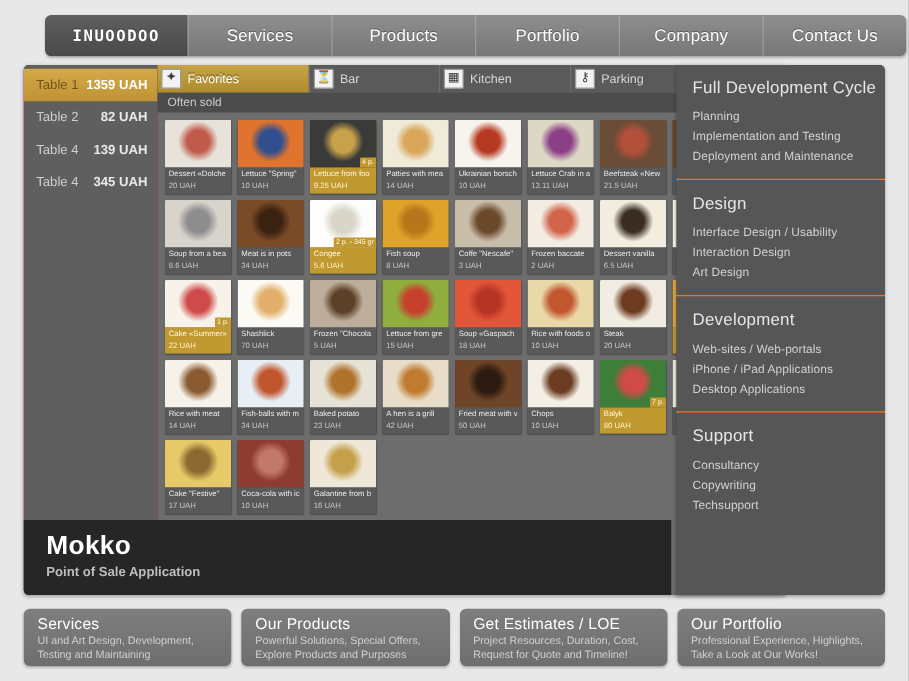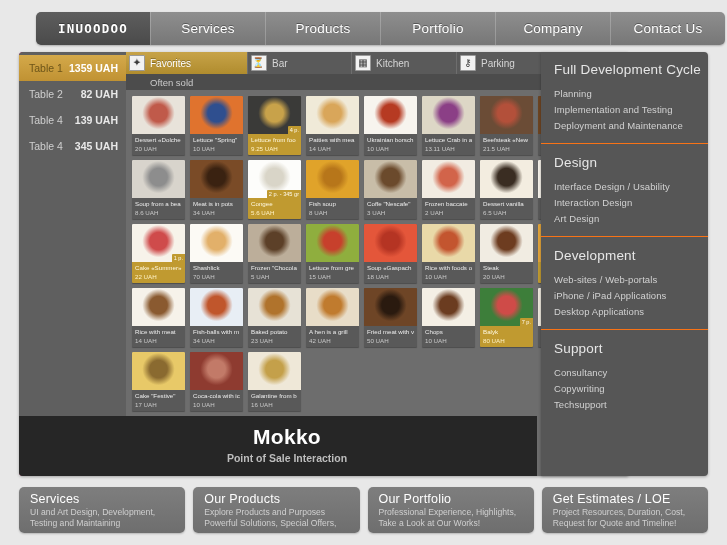--- a/index.html
+++ b/index.html
@@ -128,21 +128,21 @@
   .cat-tab.bar { flex: 0 0 104px; }
   .cat-tab.kitchen { flex: 0 0 105px; }
   .cat-tab.parking { flex: 1; border-right: none; }
 
   .subbar {
     height: 16px;
     background: #4c4c4c;
     color: #cbcbcb;
     font-size: 9.5px;
     display: flex; align-items: center;
-    padding-left: 24px;
+    padding-left: 8px;
   }
 
   
   .grid {
     padding: 6px 5px 4px 6px;
     display: flex; flex-wrap: wrap;
     gap: 5px 5px;
   }
   .tile {
     width: 53px; height: 59px;
@@ -187,21 +187,20 @@
     border-radius: 1px 0 0 0;
   }
 
   
   .app-caption {
     position: absolute; left: 19px; top: 416px;
     width: 518px; height: 60px;
     background: #262626;
     padding: 9px 0 0 18px;
     border-radius: 0 0 0 4px;
-    text-align: center;
   }
   .app-caption h1 {
     color: #ffffff;
     font-size: 21px;
     font-weight: bold;
     letter-spacing: .3px;
     line-height: 23px;
   }
   .app-caption p {
     color: #bdbdbd;
@@ -576,21 +575,21 @@
             <div class="pprice">16 UAH</div>
           </div>
         </div>
       </div>
 
   </div>
 </div>
 
 <div class="app-caption">
   <h1>Mokko</h1>
-  <p>Point of Sale Interaction</p>
+  <p>Point of Sale Application</p>
 </div>
 
 <div class="sidebar" id="sidebar">
     <div class="side-group">
       <div class="side-title">Full Development Cycle</div>
       <div class="side-link">Planning</div>
       <div class="side-link">Implementation and Testing</div>
       <div class="side-link">Deployment and Maintenance</div>
     </div>
     <div class="side-group">
@@ -614,26 +613,26 @@
   </div>
 
 <div class="footer">
   <div class="fcard">
     <div class="ftitle">Services</div>
     <div class="fline">UI and Art Design, Development,</div>
     <div class="fline">Testing and Maintaining</div>
   </div>
   <div class="fcard">
     <div class="ftitle">Our Products</div>
+    <div class="fline">Powerful Solutions, Special Offers,</div>
     <div class="fline">Explore Products and Purposes</div>
-    <div class="fline">Powerful Solutions, Special Offers,</div>
+  </div>
+  <div class="fcard">
+    <div class="ftitle">Get Estimates / LOE</div>
+    <div class="fline">Project Resources, Duration, Cost,</div>
+    <div class="fline">Request for Quote and Timeline!</div>
   </div>
   <div class="fcard">
     <div class="ftitle">Our Portfolio</div>
     <div class="fline">Professional Experience, Highlights,</div>
     <div class="fline">Take a Look at Our Works!</div>
   </div>
-  <div class="fcard">
-    <div class="ftitle">Get Estimates / LOE</div>
-    <div class="fline">Project Resources, Duration, Cost,</div>
-    <div class="fline">Request for Quote and Timeline!</div>
-  </div>
 </div>
 
 </body></html>

